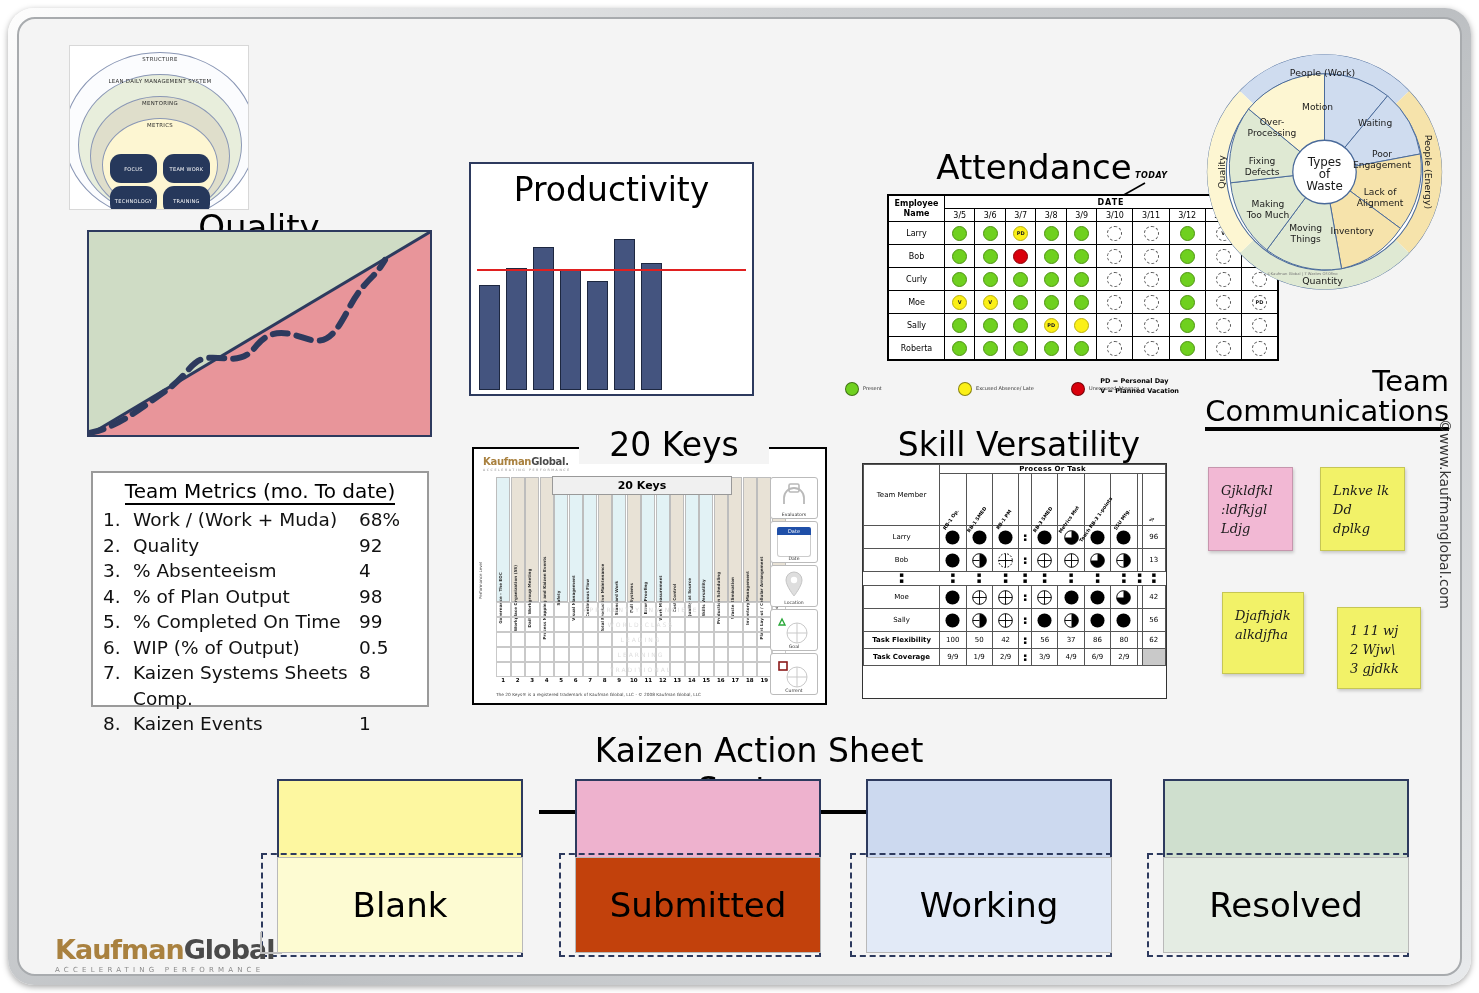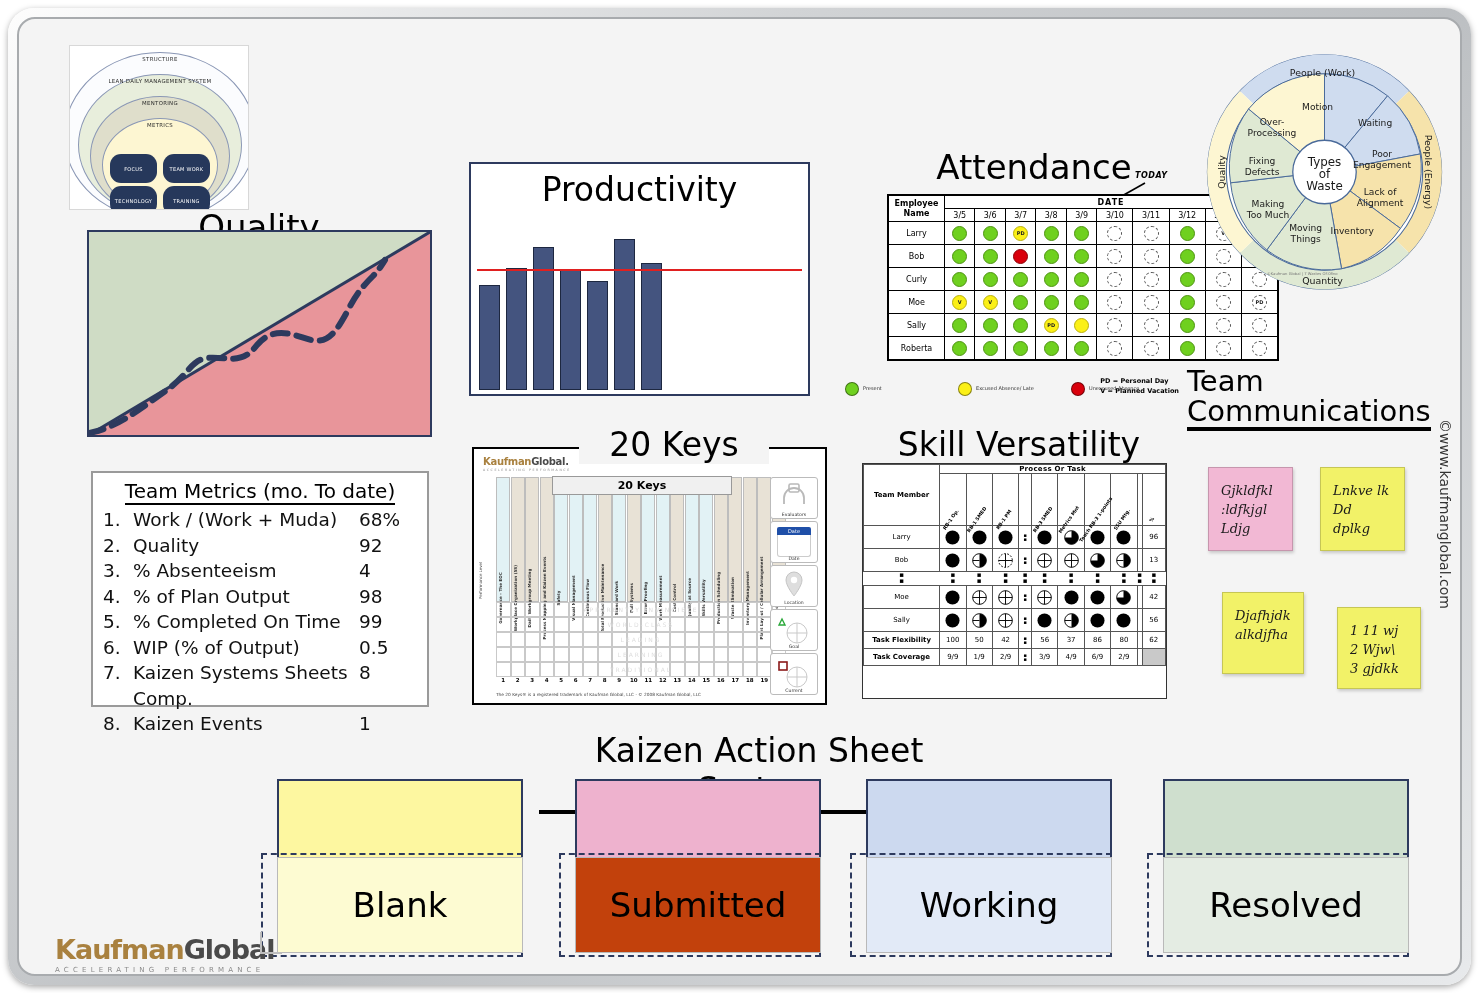--- a/index.html
+++ b/index.html
@@ -56,21 +56,21 @@
   #pod1 { left:40px; top:108px; } #pod2 { left:93px; top:108px; }
   #pod3 { left:40px; top:140px; } #pod4 { left:93px; top:140px; }
 
   
   #quality-title { left:60px; top:188px; width:360px; font-size:34px; }
   #quality-chart { left:68px; top:211px; width:345px; height:207px;
                    border:2px solid #2d3a5e; background:#cfdcc5; overflow:hidden; }
   #quality-chart svg { display:block; }
 
   
-  #productivity { left:450px; top:143px; width:341px; height:234px;
+  #productivity { left:450px; top:143px; width:285px; height:234px;
                   background:#fff; border:2px solid #2d3a5e; }
   #productivity-title { position:absolute; left:0; top:6px; width:100%;
                         text-align:center; font-size:33px; }
   #prod-plot { position:absolute; left:6px; top:74px; right:6px; bottom:4px; }
   .prod-bar { position:absolute; bottom:0; background:#44547f; border:1px solid #1d2740; }
   #prod-target { position:absolute; left:0; right:0; height:2px; background:#e02020; }
 
   
   #attendance-title { left:870px; top:128px; width:290px; font-size:34px; }
   #att-today { left:1116px; top:152px; font-size:8px; font-weight:bold;
@@ -158,21 +158,21 @@
   .ki-yk { position:absolute; left:50%; top:5px; transform:translateX(-50%); }
 
   
   #skill-title { left:865px; top:406px; width:270px; font-size:33px; }
   #skill-panel { left:843px; top:444px; width:305px; height:236px;
                  background:#fff; border:1px solid #333; }
   #skill-panel table { border-collapse:collapse; width:100%; }
   #skill-panel td, #skill-panel th { border:1px solid #555; padding:0;
                                      text-align:center; font-size:7px; }
   .sv-proc { font-size:7.5px; font-weight:bold; letter-spacing:.3px; }
-  .sv-member-head { font-size:8px; font-weight:bold; width:72px; }
+  .sv-member-head { font-size:8px; font-weight:normal; width:72px; }
   .sv-colhead { height:52px; position:relative; width:25px; }
   .sv-colhead span { position:absolute; left:50%; bottom:4px;
                      transform:translateX(-50%) rotate(-55deg); transform-origin:bottom center;
                      white-space:nowrap; font-size:4.8px; font-weight:bold; }
   td.sv-name { text-align:left; padding-left:6px; font-size:10px; height:23px; }
   .sv-gap { width:12px; background:#fff; border-left:none; border-right:none; }
   .sv-dots { font-size:5px; letter-spacing:0; color:#000; line-height:.8; }
   .sv-footlbl { text-align:left; padding-left:6px; font-size:6.5px; font-weight:bold; }
   .sv-footval { font-size:7px; }
   .sv-pct { width:22px; font-size:7px; }
@@ -1134,21 +1134,21 @@
               <td class="sv-footval">4/9</td>
               <td class="sv-footval">6/9</td>
               <td class="sv-footval">2/9</td>
               <td class="sv-gap" style="width: 4px;"></td>
               <td class="sv-pct sv-pctshade" style="height: 17px;"></td>
             </tr>
           </tbody>
     </table>
   </div>
 
-  <div class="abs hand" id="comms-title" style="text-align:left;">
+  <div class="abs hand" id="comms-title" style="text-align:right;">
     <div>Team</div>
     <div style="border-bottom:4px solid #000;display:inline-block;">Communications</div>
   </div>
   <div class="sticky" id="sticky1" style="background: rgb(242, 184, 212);">
         <div>Gjkldfkl</div>
         <div>:ldfkjgl</div>
         <div>Ldjg</div>
       </div>
   <div class="sticky" id="sticky2" style="background: rgb(242, 242, 104);">
         <div>Lnkve  lk</div>

